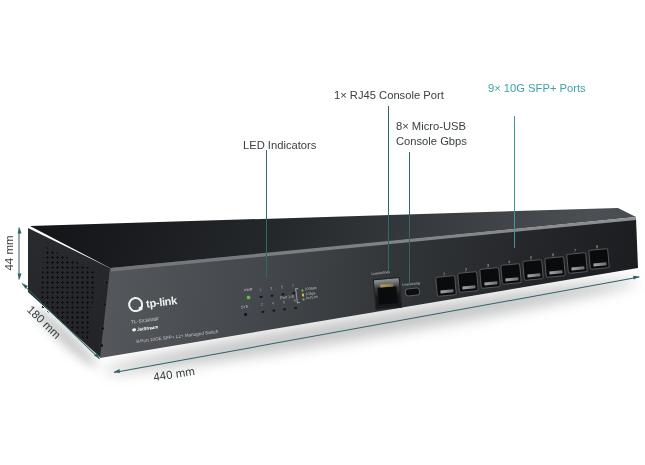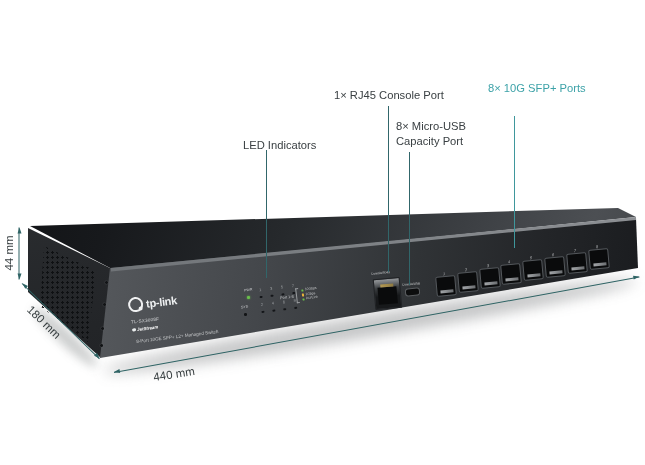--- a/index.html
+++ b/index.html
@@ -185,22 +185,22 @@
     </div>
 
   <div class="leader" style="left:266px;top:150px;height:128px"></div>
   <div class="leader" style="left:388px;top:106px;height:166px"></div>
   <div class="leader" style="left:409px;top:152px;height:133px"></div>
   <div class="leader teal" style="left:514px;top:116px;height:132px"></div>
 
   <div class="callout" style="left:243px;top:138px">LED Indicators</div>
   <div class="callout" style="left:334px;top:88px">1× RJ45 Console Port</div>
   <div class="callout" style="left:396px;top:119px">8× Micro-USB</div>
-  <div class="callout" style="left:396px;top:134px">Capacity Port</div>
-  <div class="callout teal" style="left:488px;top:81px">8× 10G SFP+ Ports</div>
+  <div class="callout" style="left:396px;top:134px">Console Gbps</div>
+  <div class="callout teal" style="left:488px;top:81px">9× 10G SFP+ Ports</div>
 
   <div class="dim-line" style="left:19px;top:227px;width:52px;transform:rotate(90deg)"></div>
   <div class="dim-label" style="left:-19px;top:247px;transform:rotate(-90deg)">44 mm</div>
 
   <div class="dim-line" style="left:22px;top:283px;width:108px;transform:rotate(44.2deg)"></div>
   <div class="dim-label" style="left:16px;top:316px;transform:rotate(44deg)">180 mm</div>
 
   <div class="dim-line" style="left:114px;top:372px;width:534px;transform:rotate(-10.3deg)"></div>
   <div class="dim-label" style="left:146px;top:368px;transform:rotate(-8.5deg)">440 mm</div>
 

